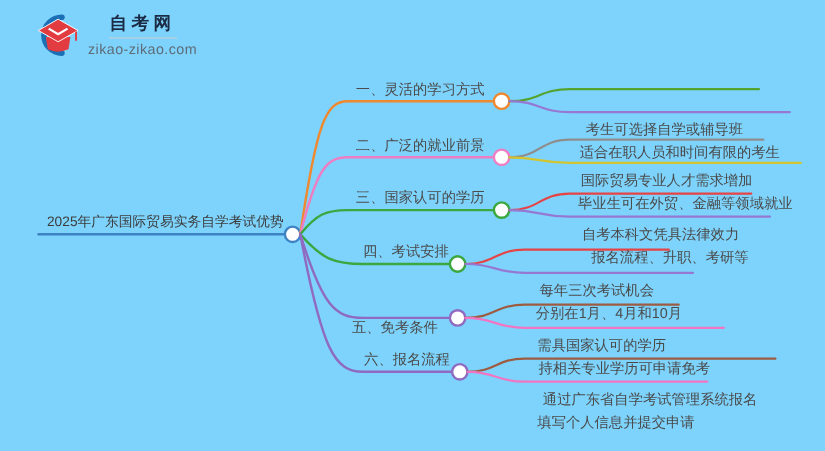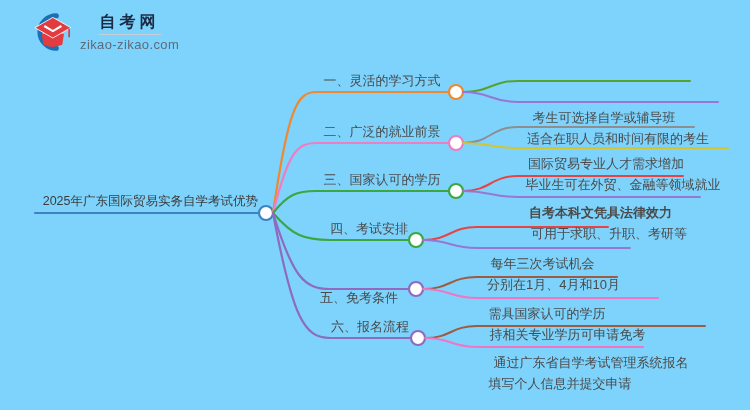--- a/index.html
+++ b/index.html
@@ -71,22 +71,22 @@
     </svg>
   <div id="labels">
       <div class="mm-label mm-root" style="left: 35px; width: 223px; top: 193px; text-align: right;">2025年广东国际贸易实务自学考试优势</div>
       <div class="mm-label mm-branch" style="left: 316px; width: 132px; top: 72px;">一、灵活的学习方式</div>
       <div class="mm-label mm-child" style="left: 518px; width: 172px; top: 61px;">考生可选择自学或辅导班</div>
       <div class="mm-label mm-child" style="left: 518px; width: 200px; top: 82px;">适合在职人员和时间有限的考生</div>
       <div class="mm-label mm-branch" style="left: 316px; width: 132px; top: 123px;">二、广泛的就业前景</div>
       <div class="mm-label mm-child" style="left: 518px; width: 176px; top: 107px;">国际贸易专业人才需求增加</div>
       <div class="mm-label mm-child" style="left: 518px; width: 210px; top: 128px;">毕业生可在外贸、金融等领域就业</div>
       <div class="mm-label mm-branch" style="left: 316px; width: 132px; top: 171px;">三、国家认可的学历</div>
-      <div class="mm-label mm-child" style="left: 518px; width: 165px; top: 156px; font-weight: bold;">自考本科文凭具法律效力</div>
-      <div class="mm-label mm-child" style="left: 518px; width: 182px; top: 177px;">可用于求职、升职、考研等</div>
+      <div class="mm-label mm-child" style="left: 518px; width: 165px; top: 156px;">自考本科文凭具法律效力</div>
+      <div class="mm-label mm-child" style="left: 518px; width: 182px; top: 177px;">报名流程、升职、考研等</div>
       <div class="mm-label mm-branch" style="left: 330px; width: 78px; top: 220px;">四、考试安排</div>
       <div class="mm-label mm-child" style="left: 477px; width: 131px; top: 207px;">每年三次考试机会</div>
       <div class="mm-label mm-child" style="left: 477px; width: 153px; top: 228px;">分别在1月、4月和10月</div>
       <div class="mm-label mm-branch" style="left: 320px; width: 78px; top: 269px; margin-top: 20px;">五、免考条件</div>
       <div class="mm-label mm-child" style="left: 477px; width: 140px; top: 257px;">需具国家认可的学历</div>
       <div class="mm-label mm-child" style="left: 477px; width: 181px; top: 278px;">持相关专业学历可申请免考</div>
       <div class="mm-label mm-branch" style="left: 330px; width: 80px; top: 318px;">六、报名流程</div>
       <div class="mm-label mm-child" style="left: 477px; width: 228px; top: 306px;">通过广东省自学考试管理系统报名</div>
       <div class="mm-label mm-child" style="left: 477px; width: 166px; top: 327px;">填写个人信息并提交申请</div>
     </div>

